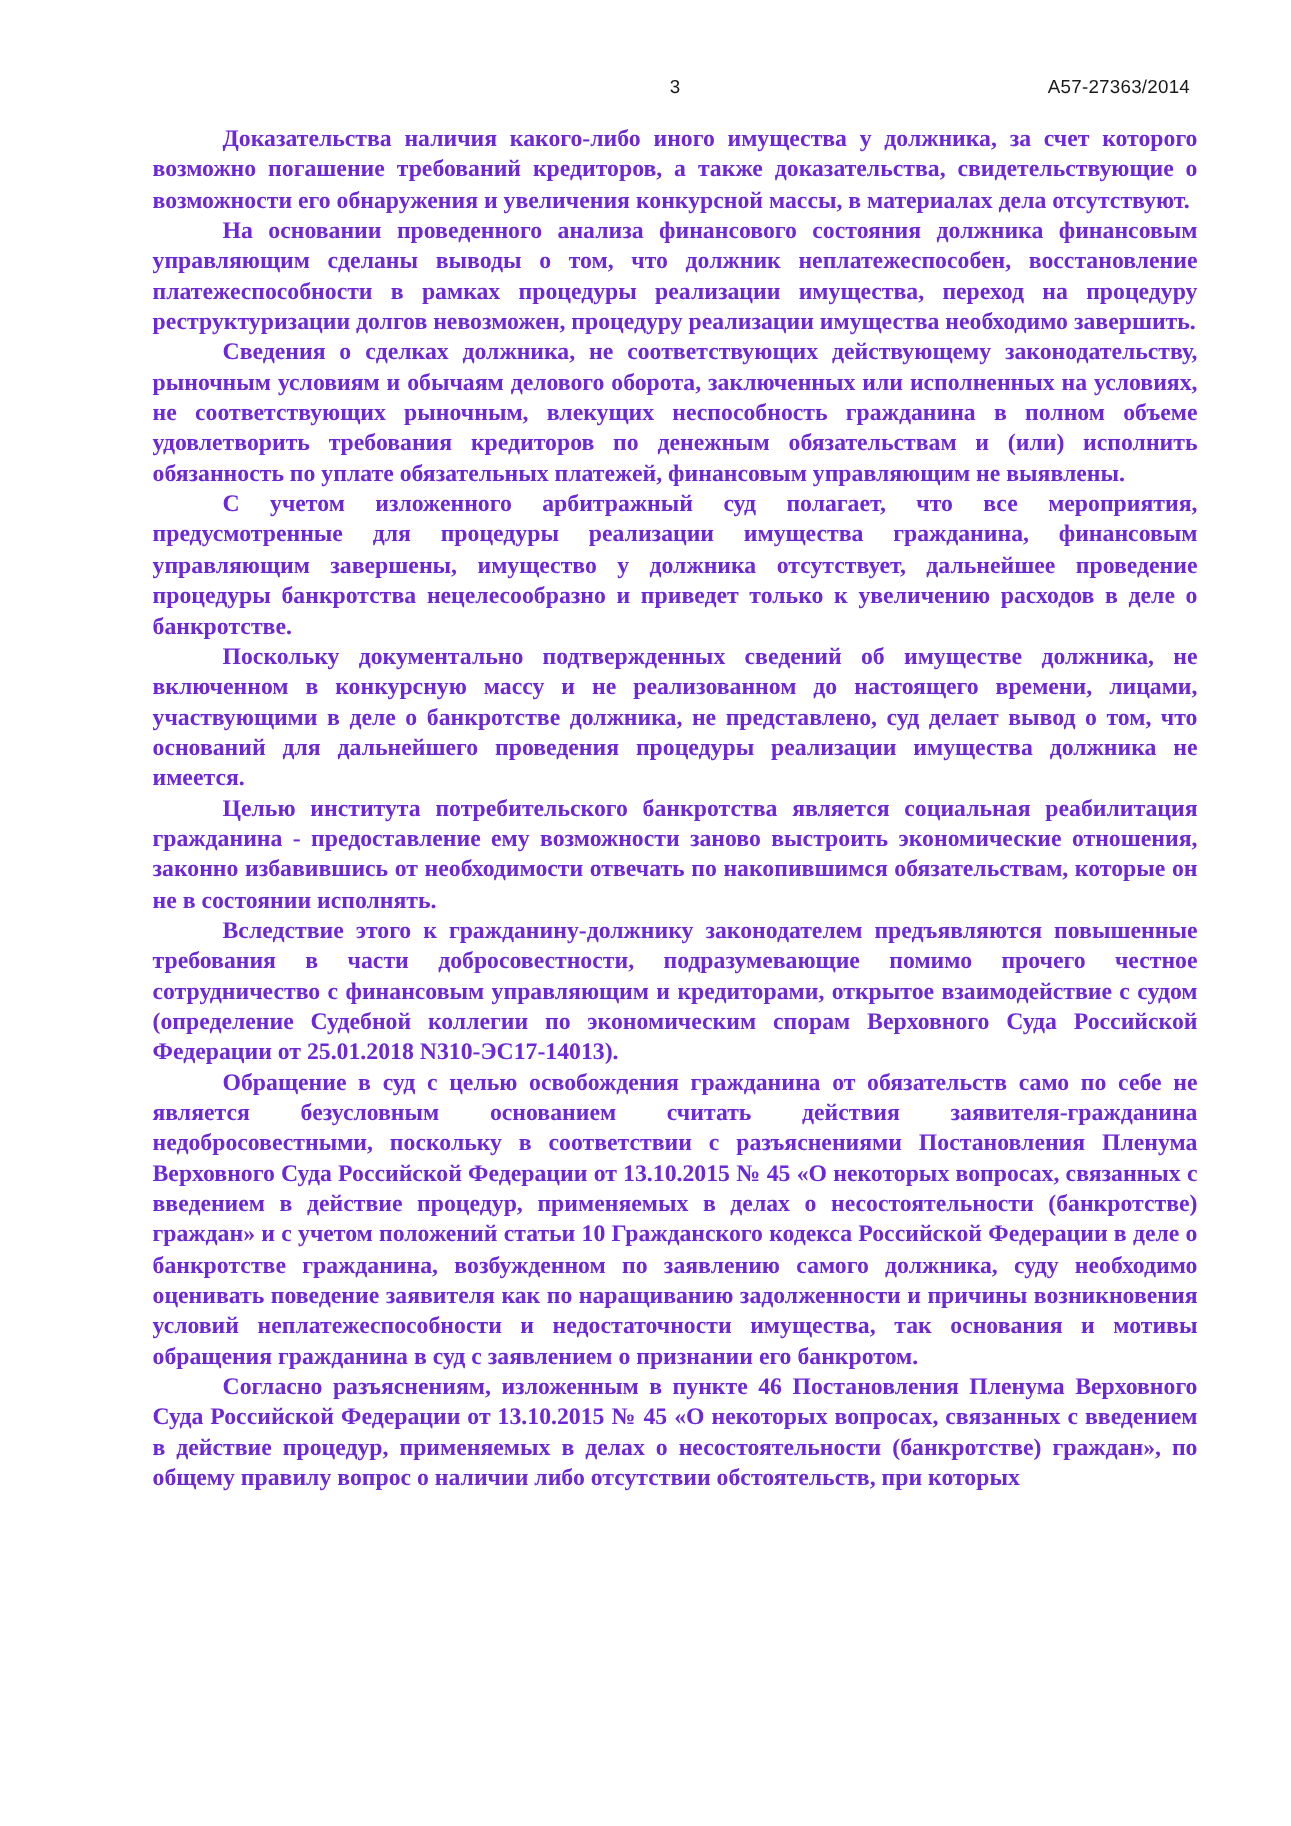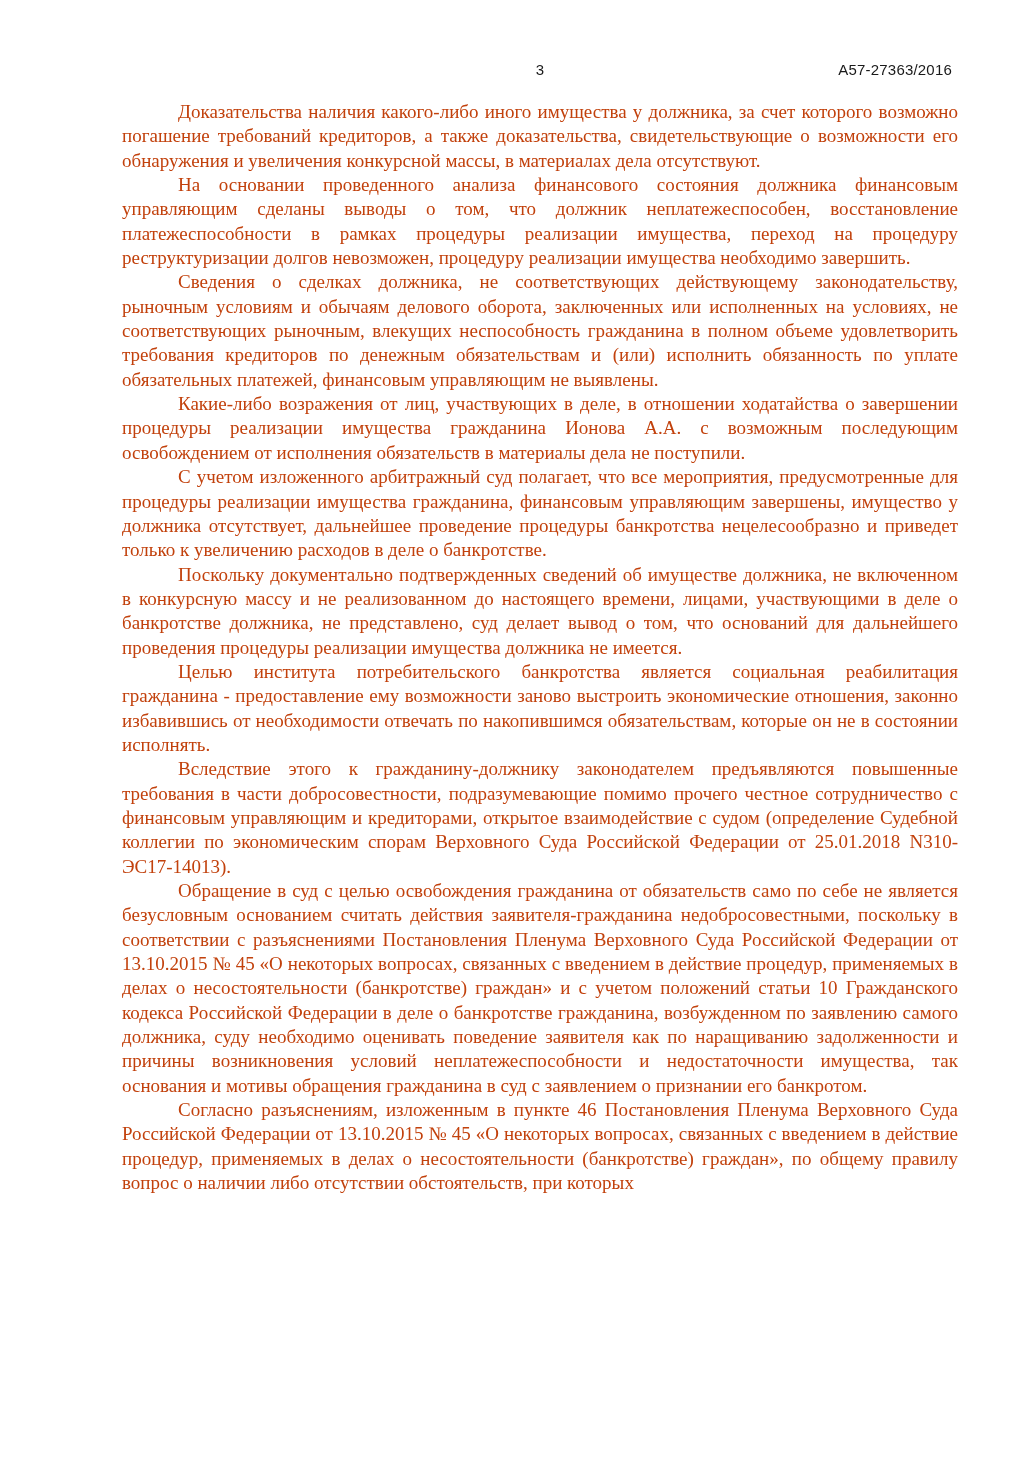--- a/index.html
+++ b/index.html
@@ -38,45 +38,45 @@
     letter-spacing: 0.2px;
   }
   .doc-body {
     position: absolute;
     top: 100px;
     left: 122px;
     width: 836px;
     font-family: "Liberation Serif", serif;
     font-size: 19px;
     line-height: 24.35px;
-    color: #c2410c;
+    color: #6d28d9;
     text-align: justify;
+    font-weight: bold;
   }
   .doc-body p {
     margin: 0;
     padding: 0;
     text-indent: 56px;
   }
 </style>
 </head>
 <body>
 
 <div class="page">
 
   <div class="header">
     <span class="page-number">3</span>
-    <span class="case-number">А57-27363/2016</span>
+    <span class="case-number">А57-27363/2014</span>
   </div>
 
   <div class="doc-body">
 
   <p>Доказательства наличия какого-либо иного имущества у должника, за счет которого возможно погашение требований кредиторов, а также доказательства, свидетельствующие о возможности его обнаружения и увеличения конкурсной массы, в материалах дела отсутствуют.</p>
       <p>На основании проведенного анализа финансового состояния должника финансовым управляющим сделаны выводы о том, что должник неплатежеспособен, восстановление платежеспособности в рамках процедуры реализации имущества, переход на процедуру реструктуризации долгов невозможен, процедуру реализации имущества необходимо завершить.</p>
       <p>Сведения о сделках должника, не соответствующих действующему законодательству, рыночным условиям и обычаям делового оборота, заключенных или исполненных на условиях, не соответствующих рыночным, влекущих неспособность гражданина в полном объеме удовлетворить требования кредиторов по денежным обязательствам и (или) исполнить обязанность по уплате обязательных платежей, финансовым управляющим не выявлены.</p>
-      <p>Какие-либо возражения от лиц, участвующих в деле, в отношении ходатайства о завершении процедуры реализации имущества гражданина Ионова А.А. с возможным последующим освобождением от исполнения обязательств в материалы дела не поступили.</p>
       <p>С учетом изложенного арбитражный суд полагает, что все мероприятия, предусмотренные для процедуры реализации имущества гражданина, финансовым управляющим завершены, имущество у должника отсутствует, дальнейшее проведение процедуры банкротства нецелесообразно и приведет только к увеличению расходов в деле о банкротстве.</p>
       <p>Поскольку документально подтвержденных сведений об имуществе должника, не включенном в конкурсную массу и не реализованном до настоящего времени, лицами, участвующими в деле о банкротстве должника, не представлено, суд делает вывод о том, что оснований для дальнейшего проведения процедуры реализации имущества должника не имеется.</p>
       <p>Целью института потребительского банкротства является социальная реабилитация гражданина - предоставление ему возможности заново выстроить экономические отношения, законно избавившись от необходимости отвечать по накопившимся обязательствам, которые он не в состоянии исполнять.</p>
       <p>Вследствие этого к гражданину-должнику законодателем предъявляются повышенные требования в части добросовестности, подразумевающие помимо прочего честное сотрудничество с финансовым управляющим и кредиторами, открытое взаимодействие с судом (определение Судебной коллегии по экономическим спорам Верховного Суда Российской Федерации от 25.01.2018 N310-ЭС17-14013).</p>
       <p>Обращение в суд с целью освобождения гражданина от обязательств само по себе не является безусловным основанием считать действия заявителя-гражданина недобросовестными, поскольку в соответствии с разъяснениями Постановления Пленума Верховного Суда Российской Федерации от 13.10.2015 № 45 «О некоторых вопросах, связанных с введением в действие процедур, применяемых в делах о несостоятельности (банкротстве) граждан» и с учетом положений статьи 10 Гражданского кодекса Российской Федерации в деле о банкротстве гражданина, возбужденном по заявлению самого должника, суду необходимо оценивать поведение заявителя как по наращиванию задолженности и причины возникновения условий неплатежеспособности и недостаточности имущества, так основания и мотивы обращения гражданина в суд с заявлением о признании его банкротом.</p>
       <p>Согласно разъяснениям, изложенным в пункте 46 Постановления Пленума Верховного Суда Российской Федерации от 13.10.2015 № 45 «О некоторых вопросах, связанных с введением в действие процедур, применяемых в делах о несостоятельности (банкротстве) граждан», по общему правилу вопрос о наличии либо отсутствии обстоятельств, при которых</p>
     </div>
 
 </div>
 

